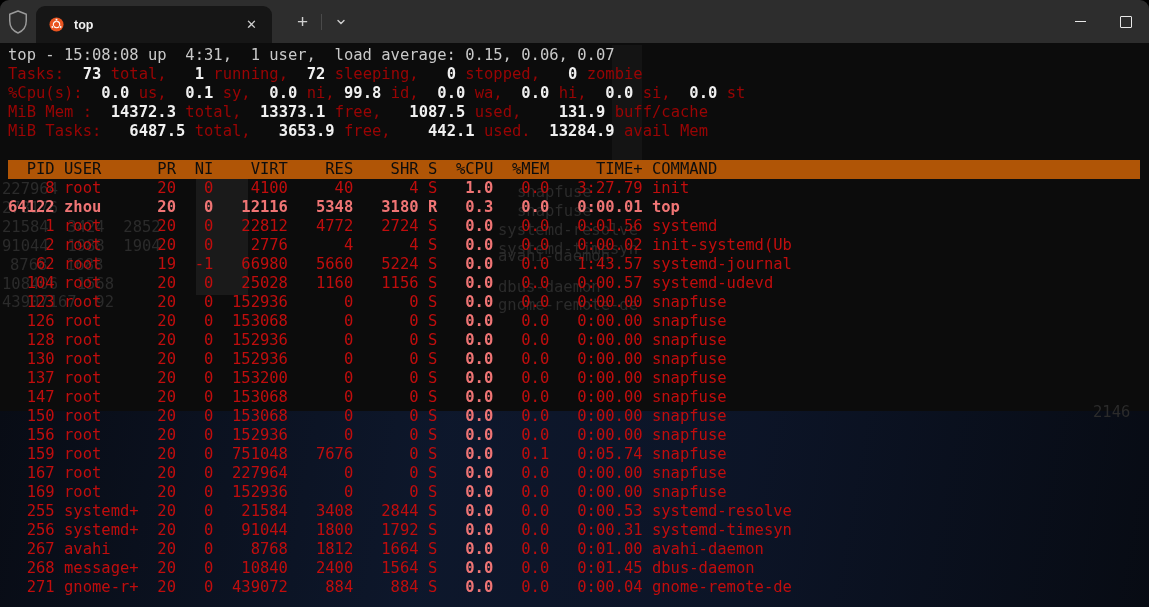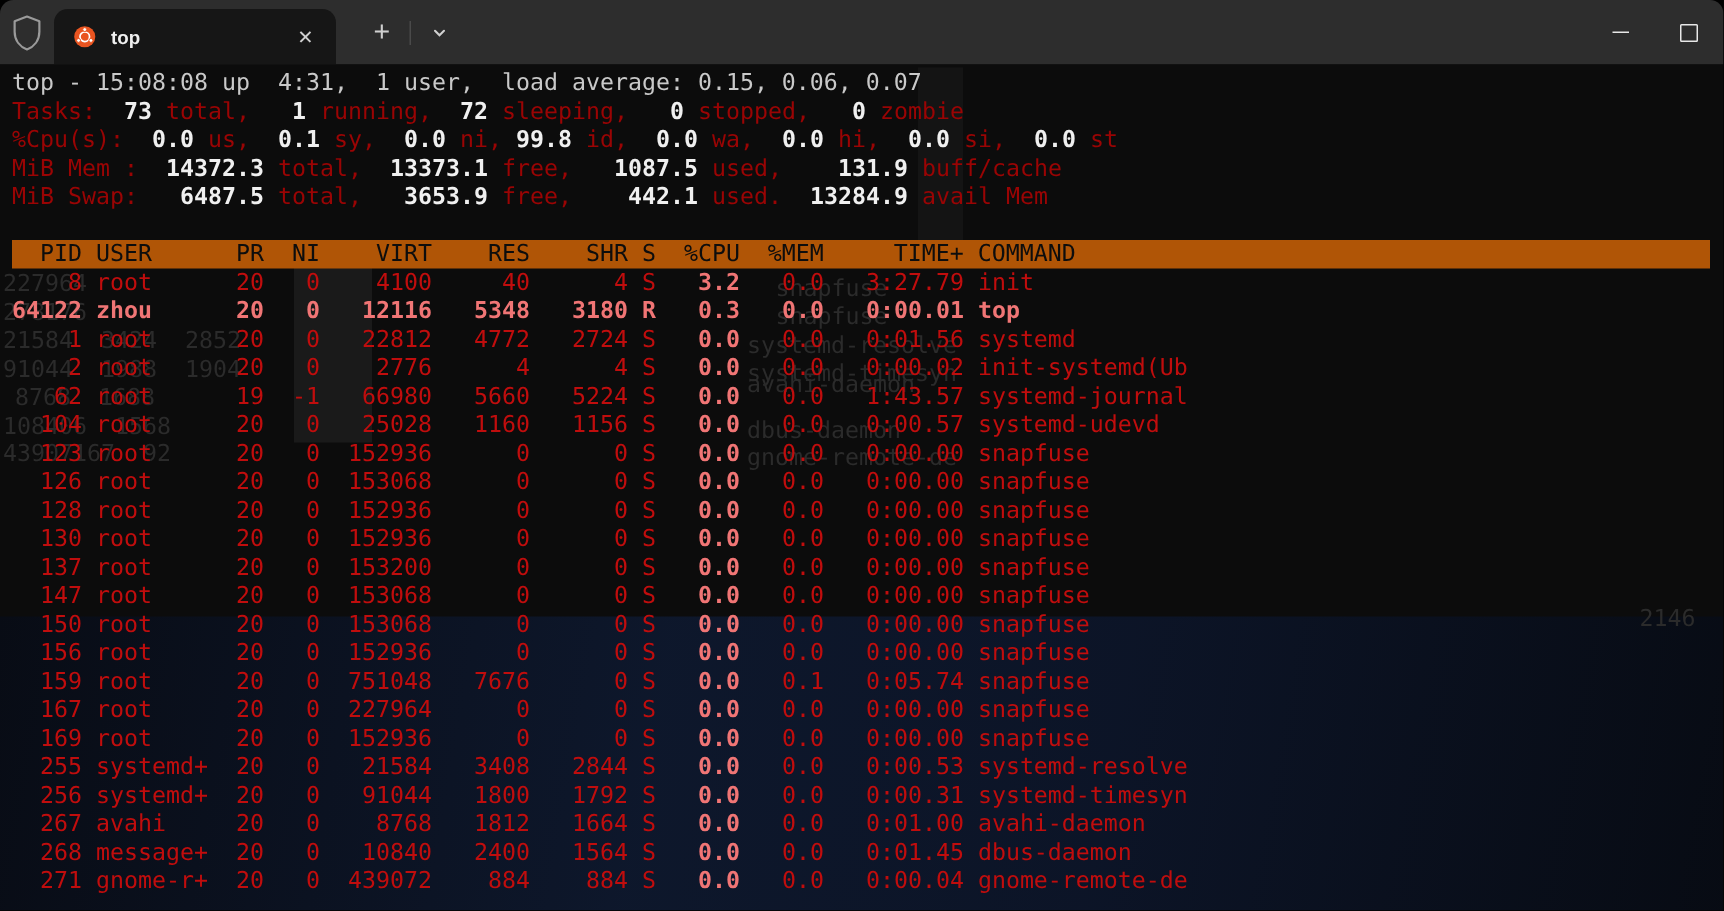--- a/index.html
+++ b/index.html
@@ -2,21 +2,21 @@
 <html style="--titlebar-bg: #2d2d2d; --tab-bg: #161616; --tab-title: #f0f0f0; --icon: #cfcfcf; --term-bg: #0c0c0c; --sum-label: #9a0404; --sum-value: #f0f0f0; --uptime: #c9c9c9; --row: #c00d0d; --rowbold: #f07575; --hdr-bg: #b05506; --hdr-fg: #0d0d0d; --ghost: #2b2b2b;"><head>
 <meta charset="utf-8">
 <style>
   html,body{margin:0;padding:0;background:#000;width:1149px;height:607px;overflow:hidden;}
   .window{width:1149px;height:607px;border-radius:9px 9px 0 0;overflow:hidden;position:relative;}
 
   
   .titlebar{height:43px;background:var(--titlebar-bg);display:flex;align-items:stretch;
     font-family:"Liberation Sans",sans-serif;position:relative;}
   .appicon-area{width:36px;display:flex;align-items:center;justify-content:center;}
-  .tab{margin-top:6px;width:188px;background:var(--tab-bg);border-radius:9px 9px 0 0;
+  .tab{margin-top:6px;width:236px;background:var(--tab-bg);border-radius:9px 9px 0 0;
     display:flex;align-items:center;padding:0 10px 0 13px;box-sizing:border-box;}
   .tab-title{color:var(--tab-title);font-size:12.5px;font-weight:700;margin-left:10px;flex:1;}
   .tab-close{color:var(--icon);font-size:13px;line-height:1;padding:3px 5px;cursor:default;}
   .tbtn{display:flex;align-items:center;justify-content:center;color:var(--icon);}
   .newtab{font-size:19px;font-weight:300;margin-left:19px;padding:0 6px;}
   .divider{width:1px;height:16px;background:#4a4a4a;align-self:center;margin:0 7px;}
   .spacer{flex:1;}
   .winbtn{width:46px;display:flex;align-items:center;justify-content:center;}
   .min-glyph{width:11px;height:1px;background:#e8e8e8;}
   .max-glyph{width:10px;height:10px;border:1px solid #e8e8e8;border-radius:1px;}
@@ -107,24 +107,24 @@
           <div class="ghost-text" style="left: 498px; top: 235px;">dbus-daemon</div>
           <div class="ghost-text" style="left: 498px; top: 253px;">gnome-remote-de</div>
           <div class="ghost-text" style="left: 1093px; top: 360px;">2146</div>
         </div>
     </div>
     <div class="content" id="term-content">
         <div class="tline"><span class="seg-plain">top - 15:08:08 up  4:31,  1 user,  load average: 0.15, 0.06, 0.07</span></div>
         <div class="tline"><span class="seg-label">Tasks:</span><span class="seg-value">  73 </span><span class="seg-label">total, </span><span class="seg-value">  1 </span><span class="seg-label">running, </span><span class="seg-value"> 72 </span><span class="seg-label">sleeping, </span><span class="seg-value">  0 </span><span class="seg-label">stopped, </span><span class="seg-value">  0 </span><span class="seg-label">zombie</span></div>
         <div class="tline"><span class="seg-label">%Cpu(s):</span><span class="seg-value">  0.0 </span><span class="seg-label">us, </span><span class="seg-value"> 0.1 </span><span class="seg-label">sy, </span><span class="seg-value"> 0.0 </span><span class="seg-label">ni, </span><span class="seg-value">99.8 </span><span class="seg-label">id, </span><span class="seg-value"> 0.0 </span><span class="seg-label">wa, </span><span class="seg-value"> 0.0 </span><span class="seg-label">hi, </span><span class="seg-value"> 0.0 </span><span class="seg-label">si, </span><span class="seg-value"> 0.0 </span><span class="seg-label">st</span></div>
         <div class="tline"><span class="seg-label">MiB Mem :</span><span class="seg-value">  14372.3 </span><span class="seg-label">total, </span><span class="seg-value"> 13373.1 </span><span class="seg-label">free, </span><span class="seg-value">  1087.5 </span><span class="seg-label">used, </span><span class="seg-value">   131.9 </span><span class="seg-label">buff/cache</span></div>
-        <div class="tline"><span class="seg-label">MiB Swap:</span><span class="seg-value">   6487.5 </span><span class="seg-label">total, </span><span class="seg-value">  3653.9 </span><span class="seg-label">free, </span><span class="seg-value">   442.1 </span><span class="seg-label">used. </span><span class="seg-value"> 13284.9 </span><span class="seg-label">avail Mem</span></div>
+        <div class="tline"><span class="seg-label">MiB Tasks:</span><span class="seg-value">   6487.5 </span><span class="seg-label">total, </span><span class="seg-value">  3653.9 </span><span class="seg-label">free, </span><span class="seg-value">   442.1 </span><span class="seg-label">used. </span><span class="seg-value"> 13284.9 </span><span class="seg-label">avail Mem</span></div>
         <div class="tline"> </div>
         <div class="tline hdr">  PID USER      PR  NI    VIRT    RES    SHR S  %CPU  %MEM     TIME+ COMMAND</div>
-        <div class="prow tline">    8 root      20   0    4100     40      4 S <span class="cpu">  3.2</span>   0.0   3:27.79 init</div>
+        <div class="prow tline">    8 root      20   0    4100     40      4 S <span class="cpu">  1.0</span>   0.0   3:27.79 init</div>
         <div class="prow tline bold">64122 zhou      20   0   12116   5348   3180 R <span class="cpu">  0.3</span>   0.0   0:00.01 top</div>
         <div class="prow tline">    1 root      20   0   22812   4772   2724 S <span class="cpu">  0.0</span>   0.0   0:01.56 systemd</div>
         <div class="prow tline">    2 root      20   0    2776      4      4 S <span class="cpu">  0.0</span>   0.0   0:00.02 init-systemd(Ub</div>
         <div class="prow tline">   62 root      19  -1   66980   5660   5224 S <span class="cpu">  0.0</span>   0.0   1:43.57 systemd-journal</div>
         <div class="prow tline">  104 root      20   0   25028   1160   1156 S <span class="cpu">  0.0</span>   0.0   0:00.57 systemd-udevd</div>
         <div class="prow tline">  123 root      20   0  152936      0      0 S <span class="cpu">  0.0</span>   0.0   0:00.00 snapfuse</div>
         <div class="prow tline">  126 root      20   0  153068      0      0 S <span class="cpu">  0.0</span>   0.0   0:00.00 snapfuse</div>
         <div class="prow tline">  128 root      20   0  152936      0      0 S <span class="cpu">  0.0</span>   0.0   0:00.00 snapfuse</div>
         <div class="prow tline">  130 root      20   0  152936      0      0 S <span class="cpu">  0.0</span>   0.0   0:00.00 snapfuse</div>
         <div class="prow tline">  137 root      20   0  153200      0      0 S <span class="cpu">  0.0</span>   0.0   0:00.00 snapfuse</div>

